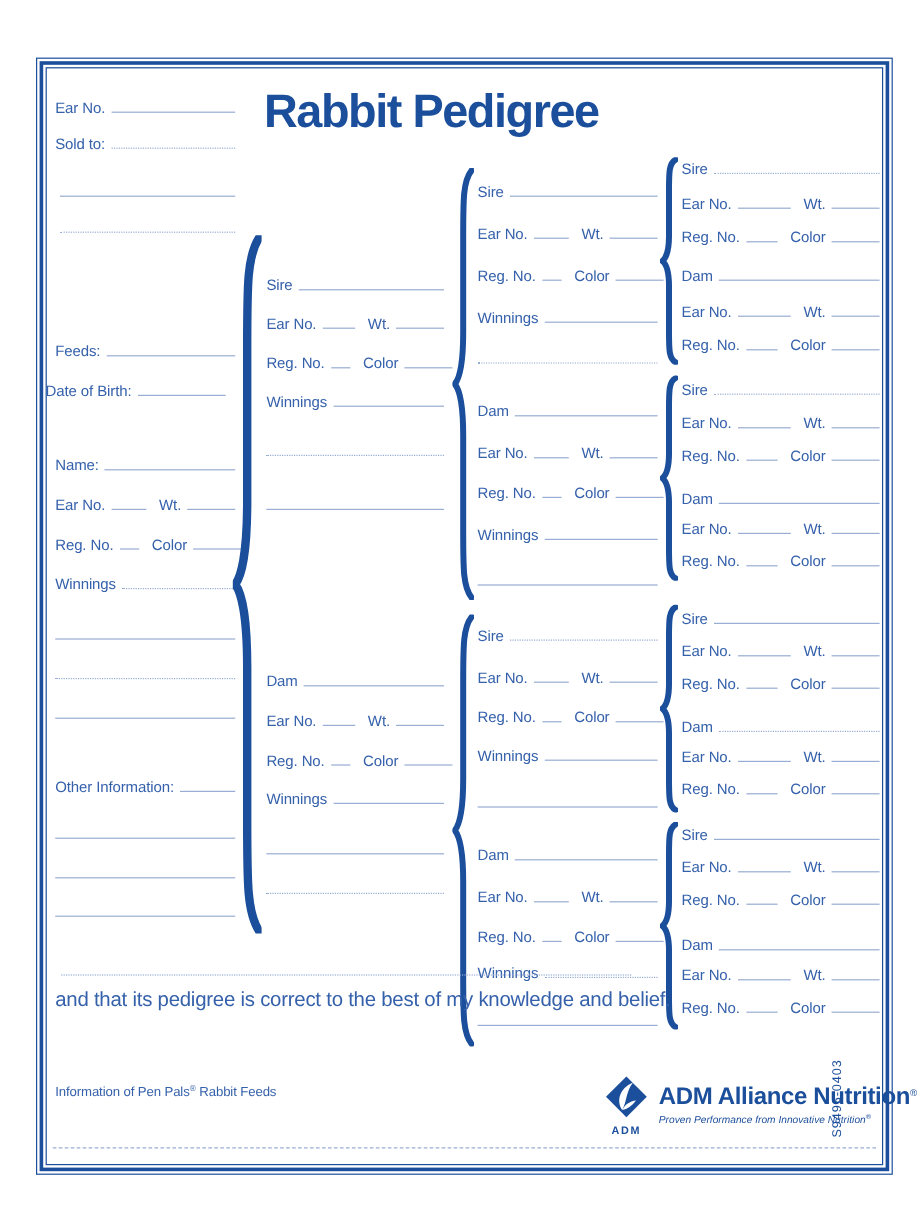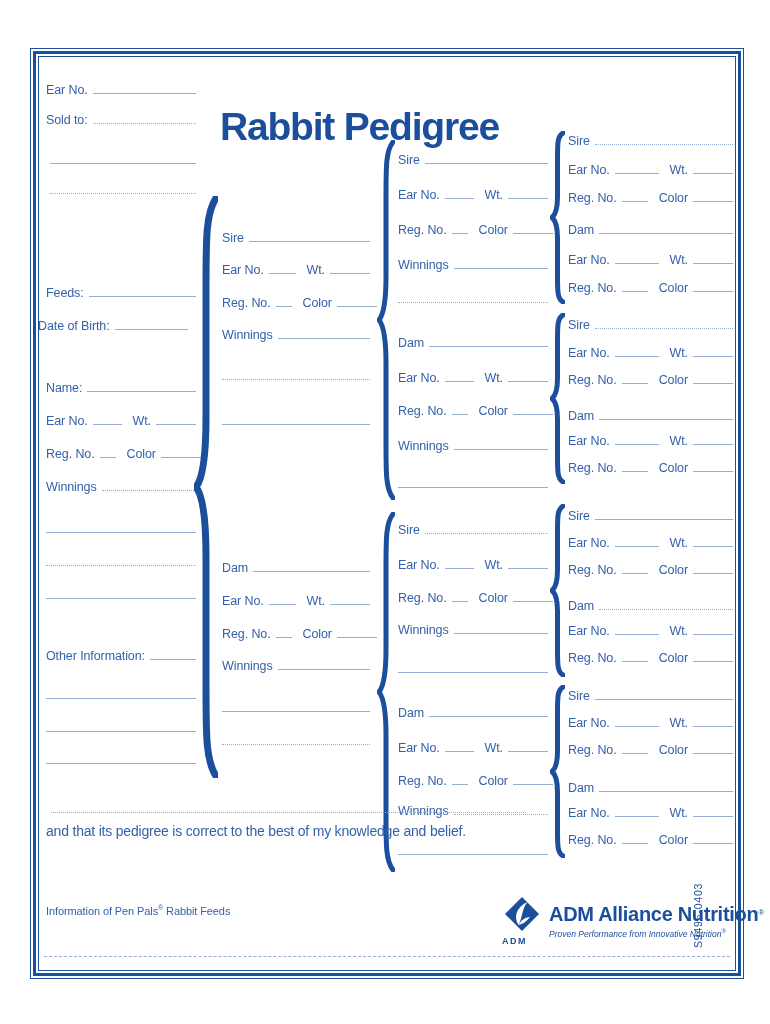--- a/index.html
+++ b/index.html
@@ -5,41 +5,41 @@
   :root{ --primary:#1b4e9b; --label:#3561ab; --line:#98add4; }
   html,body{margin:0;padding:0;background:#fff;}
   .page{position:relative;width:770px;height:1024px;background:#fff;overflow:hidden;
         font-family:"Liberation Sans","DejaVu Sans",sans-serif;}
   
   .frame-outer{position:absolute;left:30px;top:48px;width:712px;height:929px;border:1px solid var(--primary);}
   .frame-mid{position:absolute;inset:2px;border:3px solid var(--primary);}
   .frame-inner{position:absolute;inset:2px;border:1px solid var(--primary);}
   
   .title{position:absolute;left:220px;top:72px;font-size:39px;font-weight:bold;
-         letter-spacing:-1.2px;color:var(--primary);margin-top:33px;}
+         letter-spacing:-1.2px;color:var(--primary);}
   
   .r{position:absolute;display:flex;align-items:baseline;color:var(--label);
      font-size:12.5px;letter-spacing:-0.1px;line-height:1.1;white-space:nowrap;}
   .l{flex:0 0 auto;}
   .l2{margin-left:11px;}
   .f{flex:1 1 auto;border-bottom:1px solid var(--line);height:12px;margin-left:5px;
      margin-bottom:-2px;min-width:16px;}
   .f2{flex:0 0 40px;}
   .d{border-bottom-style:dotted !important;}
   .hl{position:absolute;height:0;border-bottom:1px solid var(--line);}
   .dash{position:absolute;height:0;border-bottom:1px dashed var(--line);}
   .brace{position:absolute;}
   .brace svg{display:block;}
   .brace path{stroke:var(--primary);fill:none;stroke-linecap:round;}
   .cert{font-size:12.5px;letter-spacing:-0.2px;}
-  .plain{position:absolute;color:var(--label);font-size:14px;letter-spacing:-0.2px;white-space:nowrap;}
+  .plain{position:absolute;color:var(--label);font-size:17px;letter-spacing:-0.2px;white-space:nowrap;}
   .signrow{font-size:14px;}
   .foot{position:absolute;color:var(--label);font-size:11px;letter-spacing:-0.1px;white-space:nowrap;}
   .foot sup{font-size:7px;}
-  .adm{position:absolute;left:502px;top:896px;width:40px;text-align:left;color:var(--primary);}
+  .adm{position:absolute;left:502px;top:896px;width:40px;text-align:center;color:var(--primary);}
   .admtxt{font-size:9px;font-weight:bold;letter-spacing:1.5px;margin-top:-2px;}
   .brand{position:absolute;left:549px;top:903px;color:var(--primary);white-space:nowrap;}
   .brandname{font-size:20px;font-weight:bold;letter-spacing:-0.3px;}
   .brand sup{font-size:8px;}
   .tagline{font-size:8.5px;font-style:italic;margin-top:2px;color:var(--primary);}
   .tagline sup{font-size:6px;}
   .vcode{position:absolute;left:692px;top:948px;transform:rotate(-90deg);transform-origin:0 0;
          color:var(--primary);font-size:10.5px;letter-spacing:0.8px;white-space:nowrap;}
 </style>
 </head>

